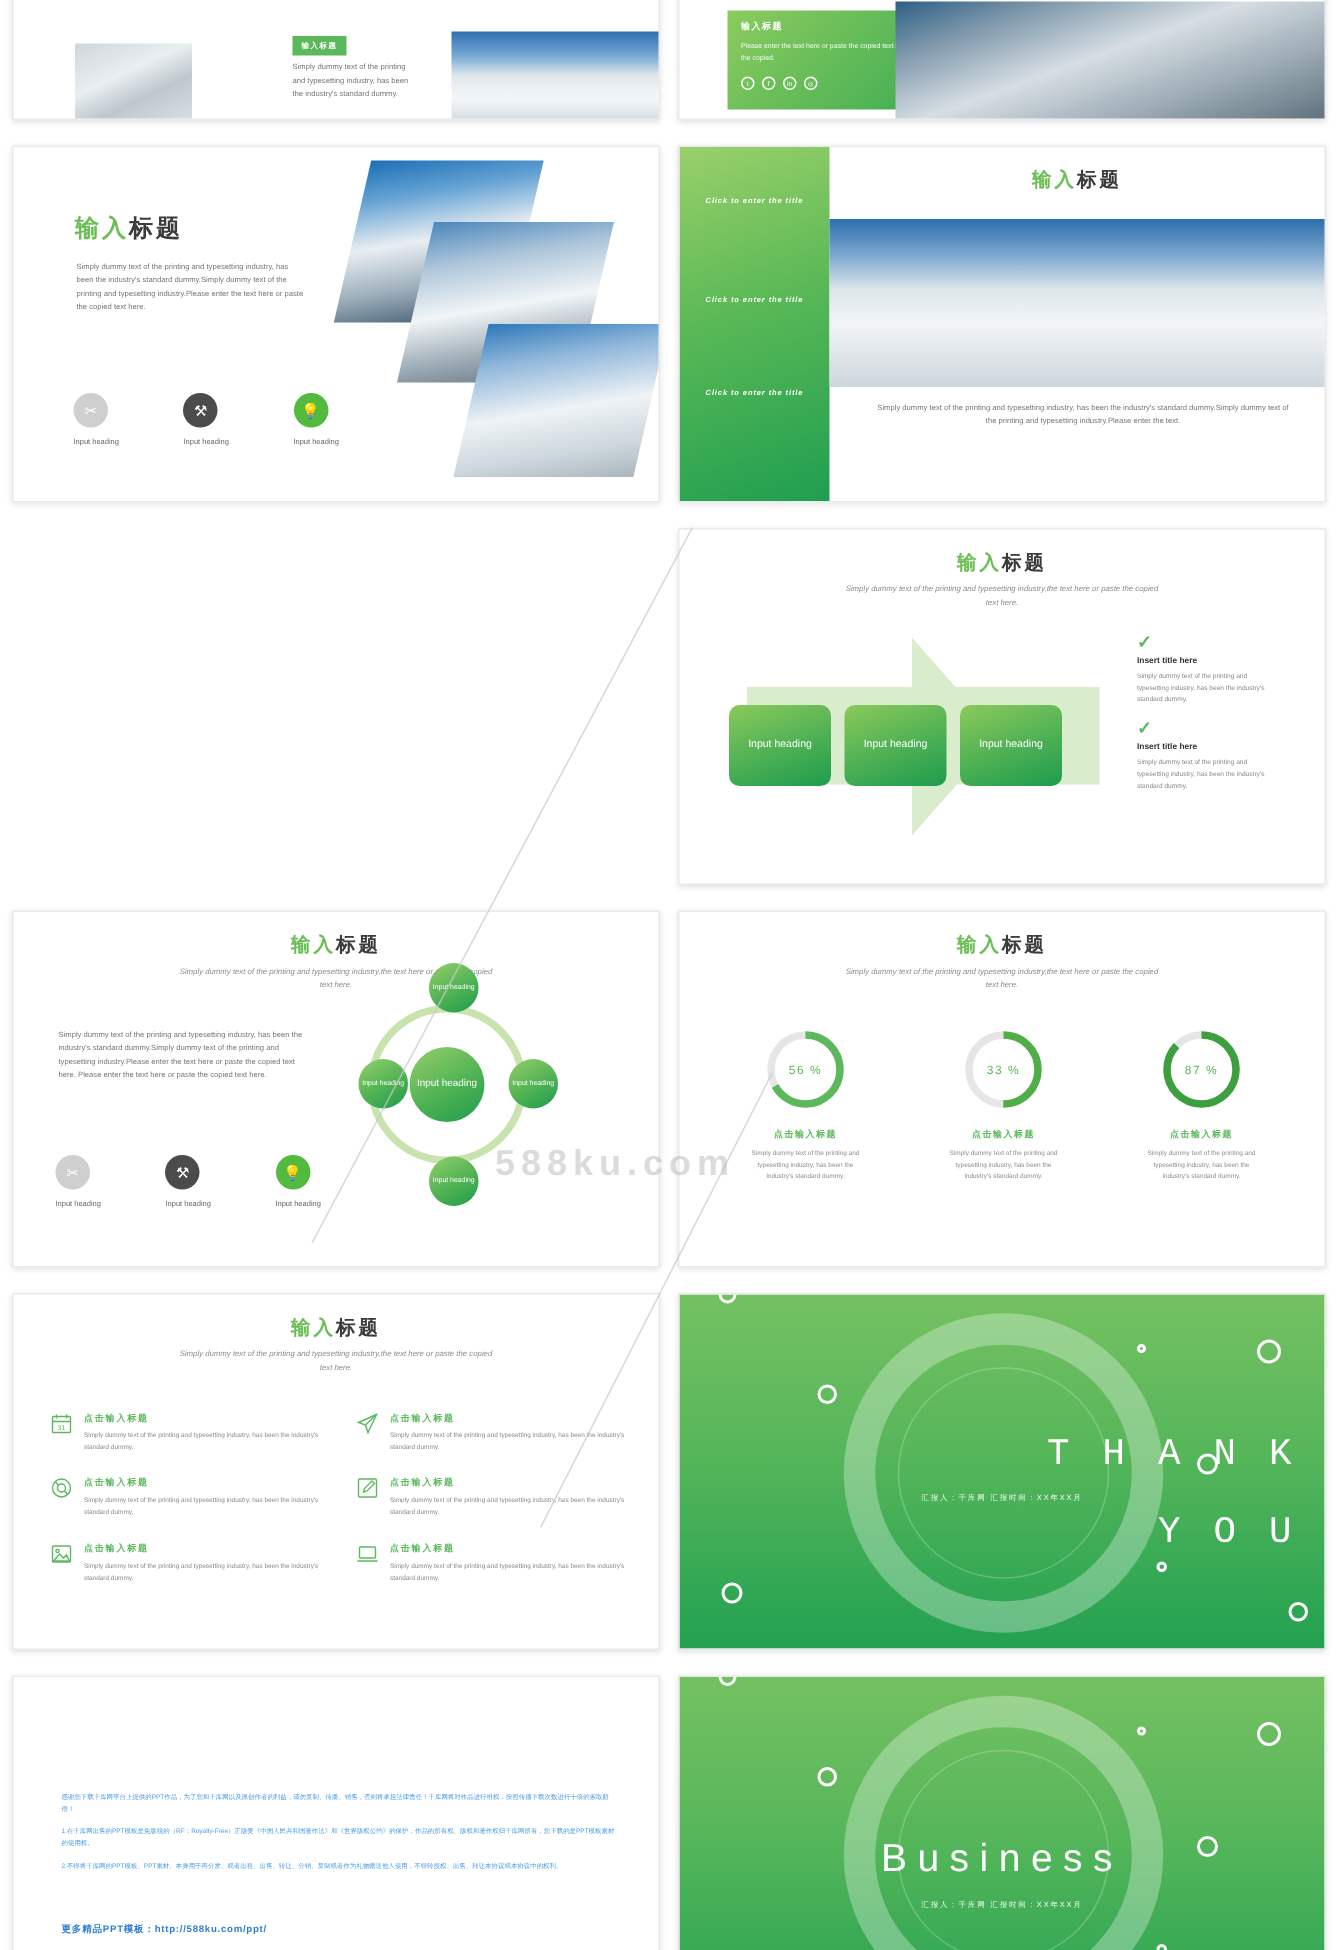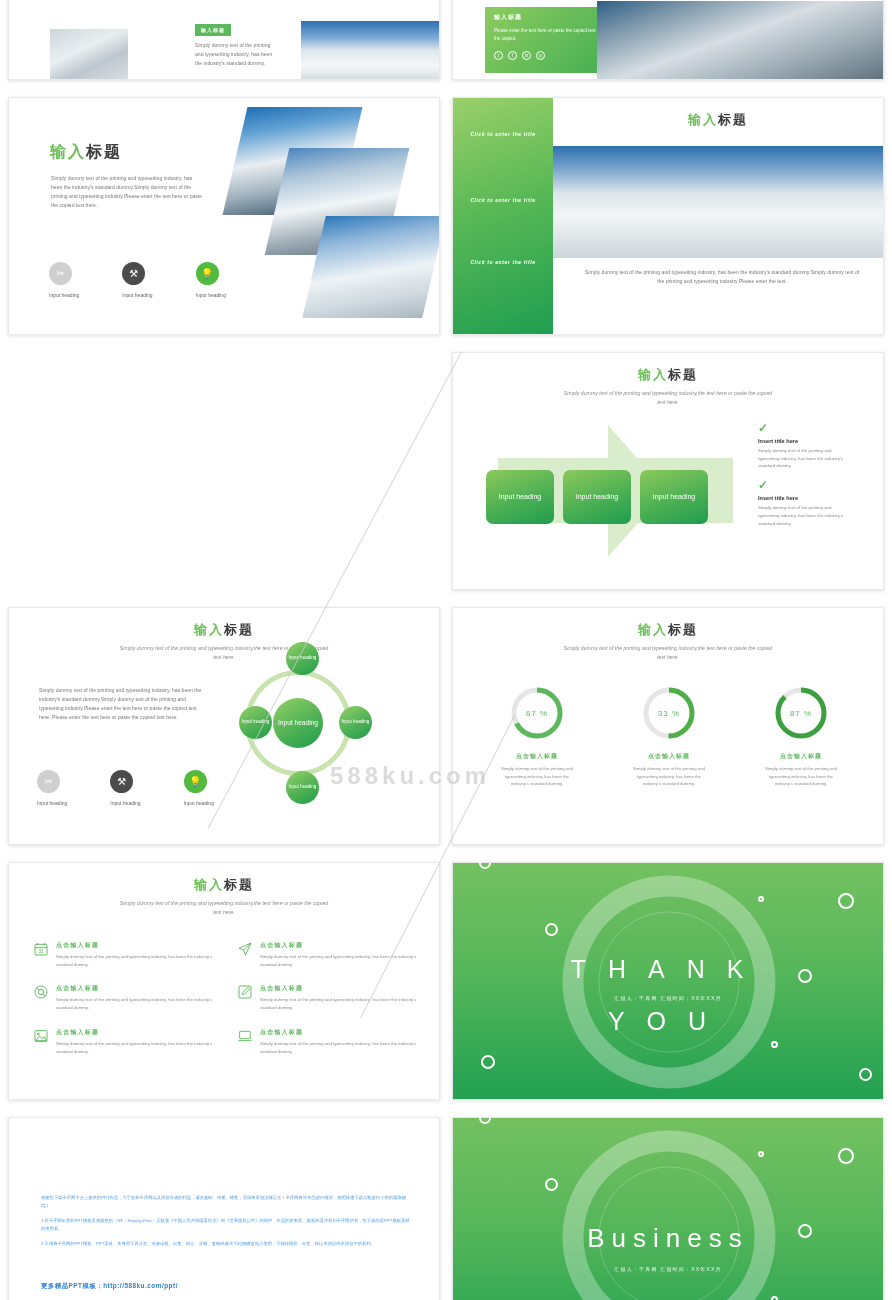--- a/index.html
+++ b/index.html
@@ -211,21 +211,21 @@
   
   .items-grid {
     position:absolute; left:24px; top:78px; width:390px;
     display:grid; grid-template-columns: 1fr 1fr; gap:16px 18px;
   }
   .item { display:flex; gap:7px; }
   .item .ico { width:16px; height:16px; flex:0 0 16px; }
   .item h5 { font-size:6px; font-weight:bold; color:#5cb85c; letter-spacing:1.2px; margin-bottom:3px; }
   .item p  { font-size:4.3px; color:#8a8a8a; line-height:1.8; }
   .hero-txt {
-    position:absolute; width:100%; text-align:center; color:#fff;
+    position:absolute; width:100%; text-align:right; color:#fff;font-family:Liberation Mono, monospace;
   }
   .hero-l1 { top:92px; font-size:25px; letter-spacing:22px; font-weight:300; }
   .hero-l2 { top:144px; font-size:25px; letter-spacing:22px; font-weight:300; }
   .hero-sub {
     position:absolute; top:132px; width:100%; text-align:center;
     font-size:5px; color:#fff; letter-spacing:1.2px; opacity:.92;
   }
   .biz-txt {
     position:absolute; top:105px; width:100%; text-align:center; color:#fff;
     font-size:26px; letter-spacing:7px; font-weight:300;
@@ -374,21 +374,21 @@
       <span class="g">输入</span><span>标题</span>
     </div>
     <div class="s-sub" style="padding:0 110px">Simply dummy text of the printing and typesetting industry,the text here or paste the copied text here.</div>
     <div class="donut-row" id="donut-row">
         <div class="donut-col">
           <div class="donut">
             <svg viewBox="0 0 54 54" width="54" height="54">
               <circle cx="27" cy="27" r="23" fill="none" stroke="#e6e6e6" stroke-width="5"></circle>
               <circle cx="27" cy="27" r="23" fill="none" stroke="#5cb85c" stroke-width="5" stroke-dasharray="96.82 144.51"></circle>
             </svg>
-            <div class="val">67 %</div>
+            <div class="val">56 %</div>
           </div>
           <div class="donut-h">点击输入标题</div>
           <div class="donut-p">Simply dummy text of the printing and typesetting industry, has been the industry's standard dummy.</div>
         </div>
         <div class="donut-col">
           <div class="donut">
             <svg viewBox="0 0 54 54" width="54" height="54">
               <circle cx="27" cy="27" r="23" fill="none" stroke="#e6e6e6" stroke-width="5"></circle>
               <circle cx="27" cy="27" r="23" fill="none" stroke="#4fae46" stroke-width="5" stroke-dasharray="72.26 144.51"></circle>
             </svg>

